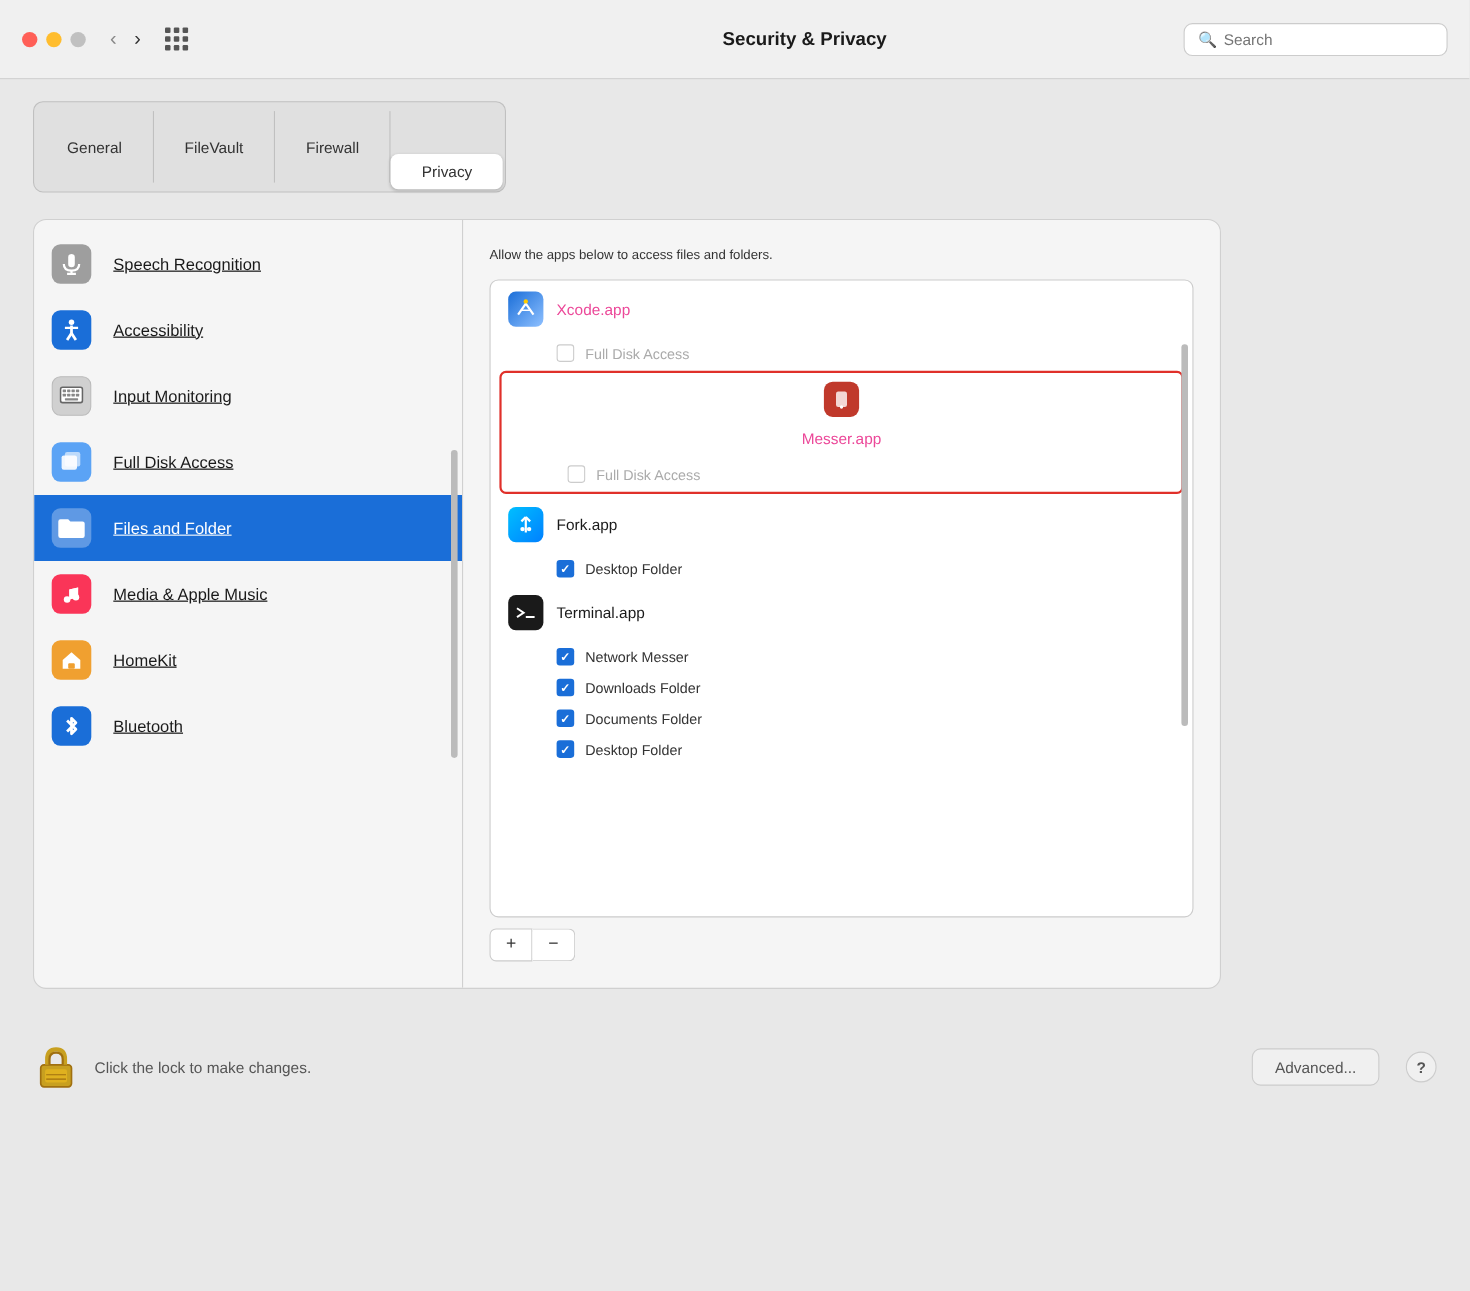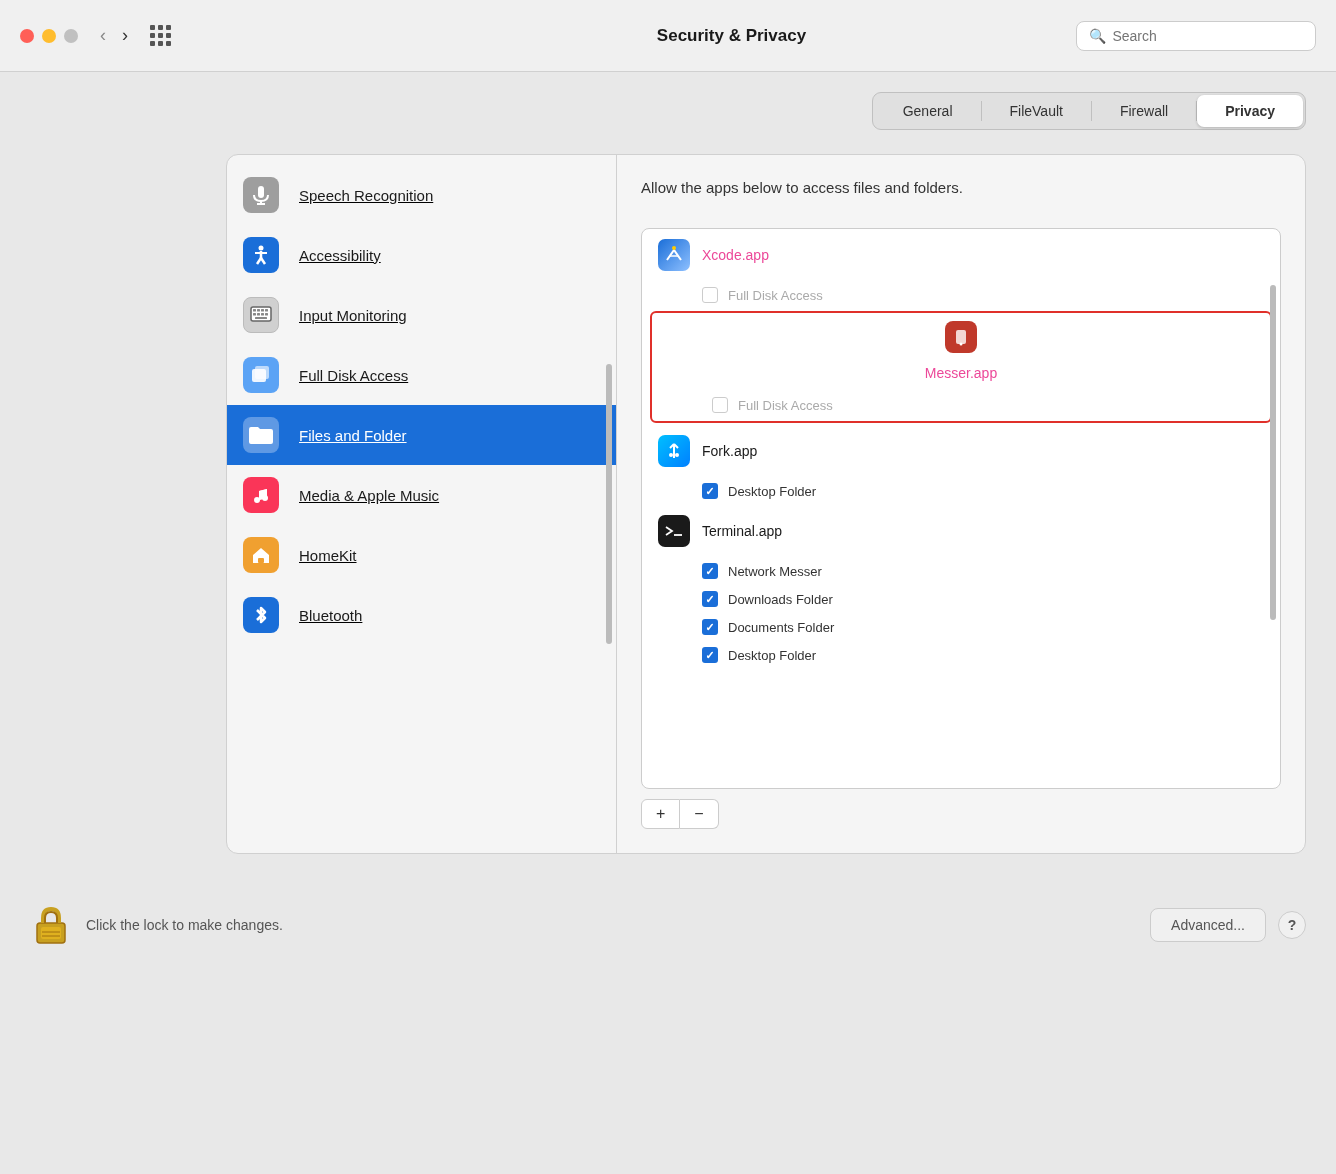--- a/index.html
+++ b/index.html
@@ -88,21 +88,21 @@
       background: transparent;
       width: 100%;
     }
     .search-icon-svg { color: #888; font-size: 14px; }
 
     
     .main-content {
       padding: 20px 30px;
       display: flex;
       flex-direction: column;
-      align-items: flex-end;
+      align-items: flex-start;
     }
 
     
     .tabs {
       display: flex;
       gap: 0;
       background: #e0e0e0;
       border: 1px solid #c0c0c0;
       border-radius: 9px;
       padding: 2px;
@@ -113,22 +113,23 @@
       border: none;
       background: transparent;
       border-radius: 7px;
       font-size: 14px;
       color: #333;
       cursor: pointer;
       font-weight: 400;
     }
     .tab-btn.active {
       background: #fff;
-      font-weight: 700;
+      font-weight: 400;
       box-shadow: 0 1px 3px rgba(0,0,0,0.2);
+      margin-top: 45px;
     }
     .tab-separator {
       width: 1px;
       background: #c0c0c0;
       margin: 6px 0;
     }
 
     
     .pane {
       display: flex;
@@ -203,23 +204,23 @@
 
     
     .right-panel {
       flex: 1;
       padding: 24px;
       display: flex;
       flex-direction: column;
     }
 
     .panel-description {
-      font-size: 15px;
+      font-size: 12px;
       color: #333;
-      margin-bottom: 32px;
+      margin-bottom: 16px;
     }
 
     
     .app-list-container {
       flex: 1;
       background: #fff;
       border: 1px solid #ccc;
       border-radius: 8px;
       overflow: hidden;
       position: relative;
@@ -340,21 +341,21 @@
       align-items: center;
       justify-content: center;
     }
     .lock-text {
       font-size: 14px;
       color: #555;
     }
     .bottom-right {
       display: flex;
       align-items: center;
-      gap: 12px;
+      gap: 24px;
     }
     .advanced-btn {
       background: #f0f0f0;
       border: 1px solid #ccc;
       border-radius: 8px;
       padding: 8px 20px;
       font-size: 14px;
       color: #555;
       cursor: pointer;
     }

